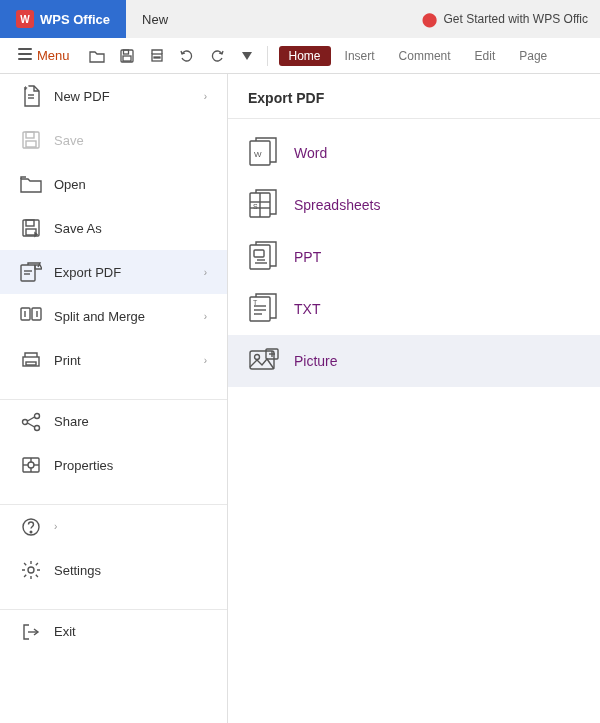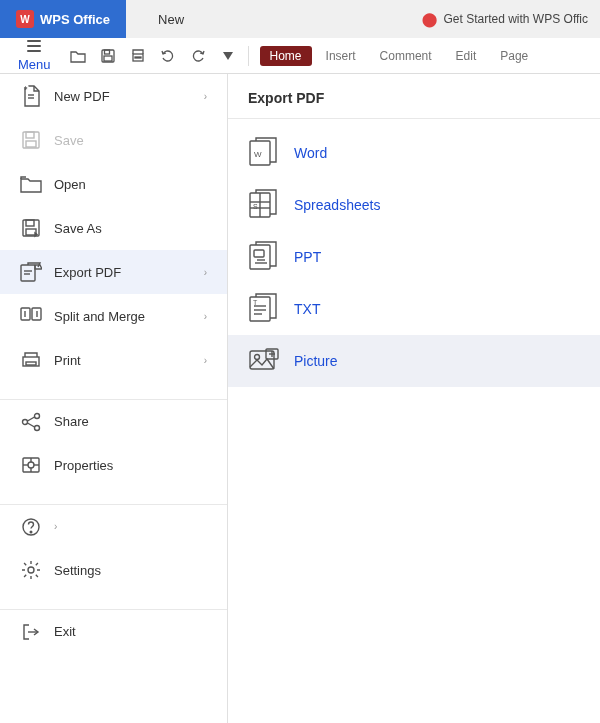--- a/index.html
+++ b/index.html
@@ -36,21 +36,21 @@
       color: white;
       border-radius: 3px;
       width: 18px;
       height: 18px;
       align-items: center;
       justify-content: center;
       font-size: 10px;
       font-weight: bold;
     }
     .title-bar-tab {
-      padding: 0 32px;
+      padding: 0 16px;
       height: 100%;
       display: flex;
       align-items: center;
       font-size: 13px;
       color: #333;
       background: #f0f0f0;
     }
     .title-bar-right {
       margin-left: auto;
       padding: 0 12px;
@@ -70,30 +70,28 @@
       display: flex;
       align-items: center;
       height: 36px;
       background: white;
       border-bottom: 1px solid #ddd;
       padding: 0 8px;
       gap: 4px;
     }
     .menu-btn {
       display: flex;
-      align-items: center;
       gap: 5px;
       padding: 4px 10px;
       border: none;
       background: none;
       cursor: pointer;
       font-size: 13px;
-      color: #1d4ed8;
+      color: #c2410c;
       border-radius: 3px;
-      flex-direction: column;
     }
     .menu-lines {
       display: flex;
       flex-direction: column;
       gap: 3px;
       width: 14px;
     }
     .menu-lines span {
       display: block;
       height: 2px;
@@ -206,21 +204,21 @@
     .export-item .export-icon {
       width: 32px;
       height: 32px;
       flex-shrink: 0;
       display: flex;
       align-items: center;
       justify-content: center;
     }
     .export-item .export-label {
       font-size: 14px;
-      color: #1d4ed8;
+      color: #701a75;
     }
 
     
     svg { display: block; }
   </style>
 </head>
 <body>
 
 <div class="title-bar">
   <div class="title-bar-logo">

